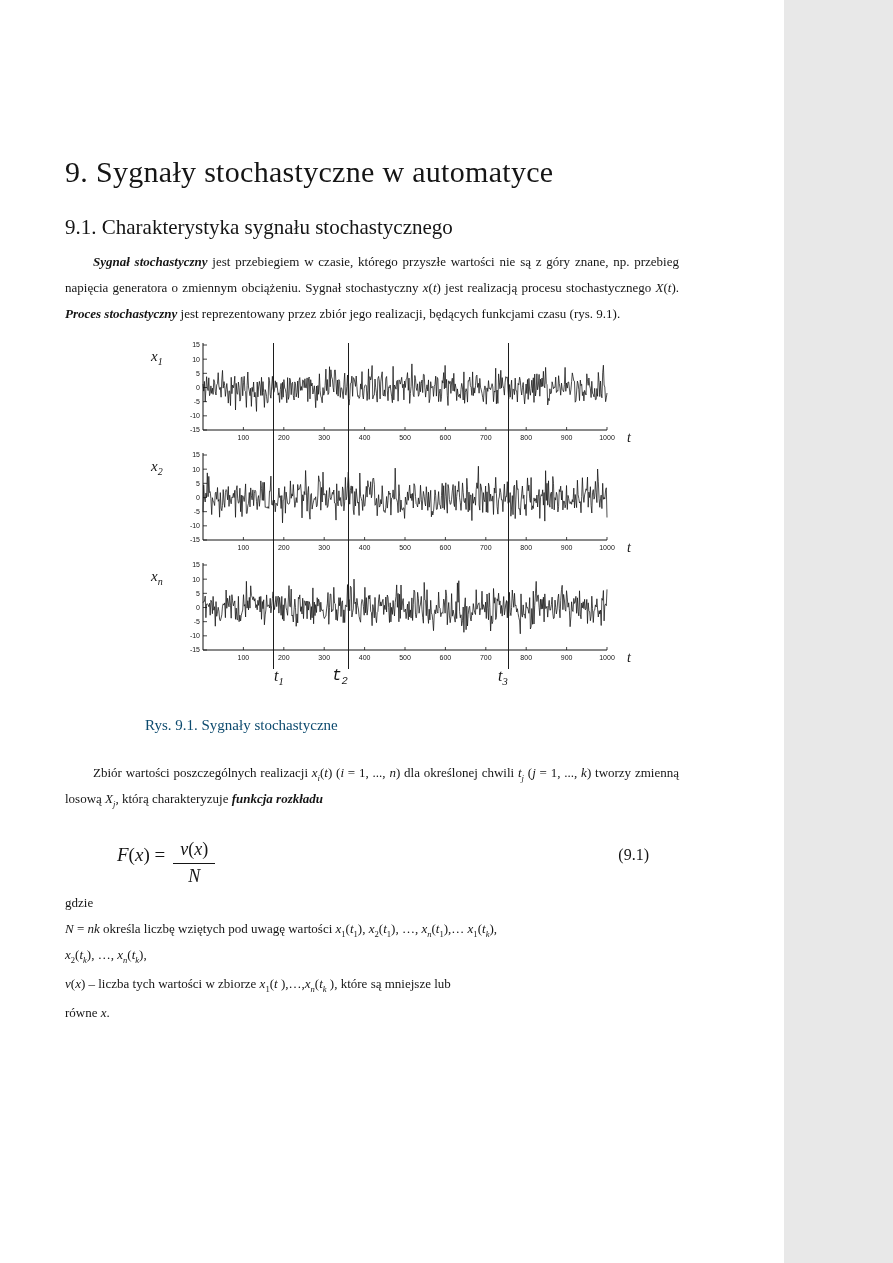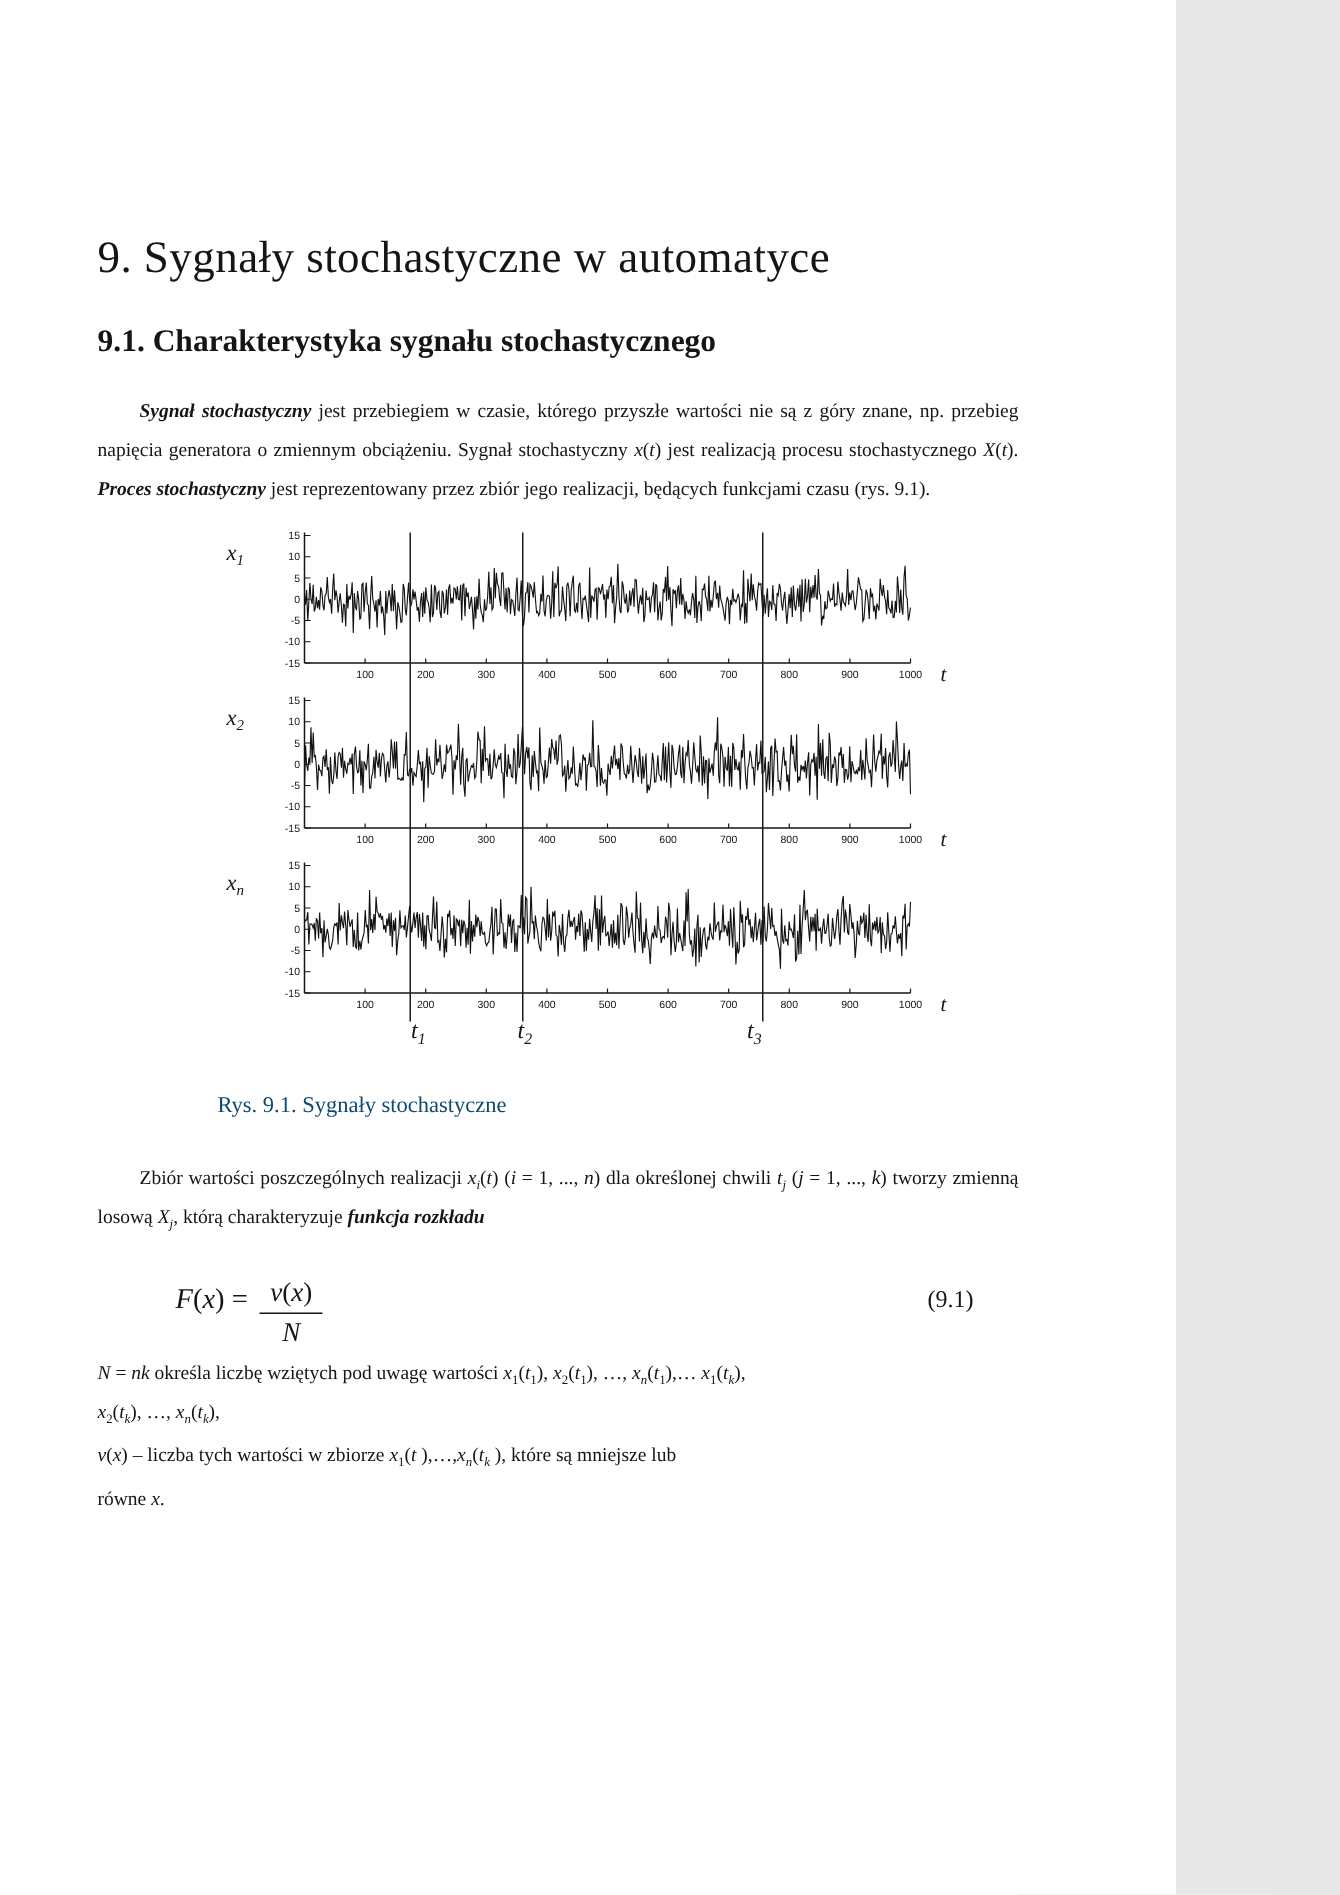--- a/index.html
+++ b/index.html
@@ -2,21 +2,21 @@
 <html><head>
 <meta charset="utf-8">
 <style>
   html,body{margin:0;padding:0;background:#e8e8e8;}
   .page{
     width:784px;height:1263px;background:#ffffff;position:relative;
     box-sizing:border-box;padding:155px 105px 0 65px;
     font-family:"Liberation Serif",serif;color:#151515;overflow:hidden;
   }
   h1.doc-title{font-size:30px;font-weight:400;margin:0 0 27px 0;letter-spacing:.3px;line-height:1.1;}
-  h2.sec-title{font-size:21px;font-weight:700;margin:0 0 22px 0;line-height:1.15;}
+  h2.sec-title{font-size:21px;font-weight:400;margin:0 0 10px 0;line-height:1.15;}
   .body-text{font-size:13px;line-height:26px;text-align:justify;margin:0;}
   .indent{text-indent:28px;}
   .st-i{font-style:italic;}
   .st-b{font-weight:700;}
   sub{font-size:66%;line-height:0;}
   
   figure.figure{margin:12px 0 0 80px;padding:0;width:510px;}
   .fig-plots{position:relative;width:510px;height:352px;}
   svg.plot{display:block;margin:0 0 6px 0;}
   .marker-line{position:absolute;top:4px;height:326px;width:1px;background:#1c1c1c;}
@@ -165,39 +165,40 @@
           <text x="421.6" y="101" text-anchor="middle" font-size="7" font-family="&quot;Liberation Sans&quot;,sans-serif" fill="#151515">900</text>
           <line x1="462" y1="91" x2="462" y2="88" stroke="#151515" stroke-width="0.8"></line>
           <text x="462" y="101" text-anchor="middle" font-size="7" font-family="&quot;Liberation Sans&quot;,sans-serif" fill="#151515">1000</text>
           <text x="482" y="103" font-size="14" font-style="italic" font-family="&quot;Liberation Serif&quot;,serif" fill="#151515">t</text>
           <text x="6" y="22" font-size="15" font-style="italic" font-family="&quot;Liberation Serif&quot;,serif" fill="#151515">x<tspan dy="3.5" font-size="10">n</tspan></text>
           <polyline points="58.0,43.8 58.7,42.4 59.4,42.4 60.2,37.1 60.9,58.7 61.6,45.0 62.3,44.9 63.1,45.6 63.8,47.7 64.5,44.3 65.2,56.2 65.9,41.2 66.7,43.1 67.4,54.7 68.1,37.4 68.8,51.2 69.6,47.7 70.3,67.2 71.0,42.6 71.7,57.3 72.5,52.8 73.2,48.3 73.9,52.0 74.6,60.5 75.3,61.8 76.1,59.0 76.8,55.8 77.5,47.2 78.2,44.8 79.0,46.0 79.7,43.9 80.4,58.7 81.1,31.0 81.8,49.3 82.6,39.2 83.3,44.1 84.0,47.8 84.7,36.7 85.5,46.2 86.2,59.2 86.9,35.7 87.6,41.8 88.4,46.9 89.1,44.2 89.8,41.9 90.5,60.3 91.2,49.1 92.0,60.3 92.7,61.1 93.4,37.3 94.1,62.7 94.9,56.2 95.6,61.9 96.3,56.3 97.0,53.5 97.7,51.1 98.5,35.7 99.2,47.2 99.9,45.5 100.6,58.0 101.4,22.3 102.1,49.1 102.8,41.7 103.5,50.9 104.3,38.4 105.0,49.1 105.7,26.8 106.4,36.6 107.1,37.8 107.9,40.8 108.6,37.8 109.3,42.1 110.0,39.6 110.8,48.7 111.5,45.7 112.2,50.8 112.9,41.3 113.6,46.4 114.4,37.8 115.1,53.0 115.8,37.4 116.5,60.3 117.3,42.5 118.0,49.7 118.7,40.8 119.4,65.8 120.2,55.9 120.9,50.9 121.6,35.9 122.3,47.5 123.0,46.4 123.8,46.1 124.5,48.9 125.2,39.3 125.9,53.9 126.7,46.8 127.4,39.7 128.1,32.8 128.8,45.3 129.5,50.6 130.3,43.9 131.0,37.3 131.7,47.6 132.4,40.9 133.2,37.0 133.9,54.1 134.6,38.4 135.3,45.0 136.1,56.3 136.8,37.4 137.5,60.2 138.2,45.8 138.9,61.9 139.7,39.6 140.4,39.4 141.1,48.8 141.8,51.6 142.6,56.3 143.3,41.0 144.0,26.6 144.7,47.4 145.4,47.9 146.2,30.1 146.9,57.0 147.6,56.1 148.3,63.0 149.1,50.5 149.8,40.1 150.5,48.5 151.2,67.3 152.0,54.9 152.7,63.9 153.4,38.3 154.1,39.8 154.8,35.9 155.6,52.4 156.3,47.7 157.0,55.0 157.7,39.2 158.5,59.6 159.2,41.7 159.9,42.5 160.6,46.4 161.3,42.1 162.1,59.8 162.8,42.1 163.5,51.1 164.2,42.7 165.0,45.8 165.7,60.8 166.4,47.6 167.1,58.8 167.9,28.9 168.6,64.8 169.3,43.0 170.0,56.6 170.7,45.6 171.5,53.5 172.2,38.7 172.9,47.1 173.6,40.2 174.4,43.4 175.1,52.9 175.8,43.2 176.5,51.1 177.2,51.8 178.0,50.7 178.7,57.6 179.4,59.5 180.1,57.8 180.9,57.1 181.6,49.9 182.3,44.9 183.0,33.5 183.8,65.3 184.5,48.6 185.2,35.0 185.9,35.2 186.6,53.0 187.4,50.9 188.1,51.4 188.8,28.3 189.5,44.1 190.3,44.8 191.0,60.9 191.7,50.6 192.4,61.6 193.1,52.7 193.9,38.6 194.6,46.8 195.3,38.7 196.0,57.6 196.8,43.2 197.5,41.8 198.2,63.7 198.9,50.8 199.7,63.6 200.4,46.2 201.1,46.4 201.8,47.8 202.5,25.6 203.3,51.5 204.0,40.5 204.7,51.8 205.4,27.2 206.2,28.5 206.9,58.0 207.6,53.5 208.3,49.9 209.0,20.1 209.8,44.6 210.5,43.1 211.2,55.1 211.9,39.4 212.7,46.6 213.4,50.0 214.1,57.3 214.8,60.7 215.6,63.2 216.3,45.0 217.0,40.5 217.7,41.4 218.4,47.6 219.2,56.2 219.9,28.3 220.6,53.9 221.3,38.6 222.1,56.1 222.8,50.0 223.5,36.7 224.2,40.0 224.9,36.2 225.7,52.4 226.4,53.3 227.1,66.7 227.8,45.6 228.6,50.9 229.3,58.9 230.0,38.4 230.7,56.9 231.5,63.7 232.2,53.4 232.9,52.4 233.6,40.9 234.3,35.6 235.1,47.1 235.8,42.9 236.5,46.9 237.2,43.0 238.0,40.3 238.7,55.5 239.4,46.3 240.1,50.5 240.8,38.0 241.6,53.0 242.3,36.0 243.0,38.3 243.7,48.7 244.5,63.5 245.2,43.8 245.9,62.9 246.6,48.3 247.4,55.4 248.1,41.5 248.8,50.1 249.5,57.0 250.2,43.5 251.0,37.4 251.7,25.9 252.4,48.3 253.1,34.4 253.9,62.8 254.6,35.2 255.3,59.4 256.0,26.0 256.7,50.8 257.5,43.1 258.2,39.6 258.9,52.8 259.6,52.3 260.4,50.0 261.1,59.6 261.8,52.7 262.5,45.1 263.3,60.8 264.0,42.5 264.7,57.9 265.4,50.9 266.1,59.1 266.9,38.9 267.6,61.5 268.3,45.8 269.0,31.1 269.8,33.0 270.5,55.6 271.2,58.9 271.9,53.9 272.6,33.3 273.4,39.8 274.1,54.2 274.8,47.9 275.5,45.1 276.3,37.4 277.0,50.7 277.7,58.4 278.4,64.2 279.2,23.4 279.9,41.0 280.6,41.5 281.3,56.7 282.0,30.7 282.8,55.7 283.5,64.4 284.2,50.2 284.9,60.9 285.7,41.3 286.4,53.9 287.1,55.7 287.8,61.5 288.5,71.7 289.3,54.3 290.0,50.8 290.7,54.8 291.4,46.1 292.2,52.6 292.9,54.1 293.6,33.1 294.3,48.2 295.1,49.4 295.8,57.7 296.5,54.0 297.2,53.4 297.9,54.4 298.7,40.1 299.4,43.1 300.1,54.2 300.8,30.9 301.6,36.8 302.3,65.8 303.0,51.6 303.7,43.5 304.4,56.1 305.2,63.7 305.9,57.8 306.6,34.6 307.3,57.2 308.1,51.1 308.8,55.0 309.5,59.0 310.2,63.1 311.0,42.6 311.7,59.6 312.4,23.9 313.1,43.3 313.8,21.7 314.6,52.6 315.3,58.8 316.0,55.8 316.7,66.9 317.5,61.5 318.2,48.0 318.9,73.3 319.6,47.0 320.3,38.8 321.1,70.7 321.8,47.2 322.5,67.0 323.2,55.2 324.0,48.8 324.7,47.3 325.4,59.0 326.1,62.0 326.9,53.5 327.6,55.9 328.3,44.6 329.0,50.1 329.7,53.6 330.5,55.5 331.2,30.7 331.9,50.2 332.6,46.7 333.4,44.6 334.1,43.8 334.8,55.9 335.5,49.6 336.2,50.3 337.0,32.2 337.7,50.4 338.4,45.7 339.1,48.1 339.9,53.1 340.6,43.1 341.3,59.5 342.0,35.0 342.8,49.7 343.5,60.8 344.2,33.9 344.9,48.4 345.6,72.0 346.4,56.9 347.1,64.7 347.8,62.4 348.5,29.5 349.3,44.2 350.0,38.6 350.7,60.5 351.4,58.6 352.1,39.8 352.9,42.2 353.6,34.2 354.3,45.8 355.0,41.9 355.8,54.5 356.5,46.5 357.2,57.1 357.9,48.2 358.7,37.5 359.4,55.9 360.1,50.8 360.8,44.9 361.5,41.5 362.3,58.8 363.0,42.3 363.7,57.1 364.4,33.3 365.2,53.2 365.9,56.6 366.6,48.5 367.3,31.0 368.0,39.8 368.8,48.3 369.5,34.3 370.2,46.6 370.9,46.0 371.7,53.0 372.4,49.7 373.1,54.6 373.8,58.4 374.6,61.9 375.3,74.8 376.0,34.9 376.7,55.6 377.4,58.1 378.2,45.9 378.9,56.0 379.6,55.4 380.3,59.3 381.1,43.4 381.8,48.9 382.5,48.4 383.2,50.7 383.9,54.3 384.7,38.6 385.4,70.0 386.1,67.8 386.8,49.5 387.6,65.3 388.3,32.1 389.0,65.0 389.7,46.8 390.5,34.2 391.2,22.4 391.9,42.5 392.6,36.6 393.3,36.0 394.1,48.3 394.8,56.7 395.5,40.2 396.2,50.1 397.0,40.3 397.7,49.8 398.4,38.2 399.1,62.9 399.8,34.9 400.6,49.5 401.3,49.2 402.0,47.3 402.7,58.1 403.5,46.6 404.2,41.4 404.9,51.2 405.6,51.0 406.4,45.6 407.1,38.1 407.8,54.2 408.5,59.7 409.2,59.0 410.0,41.1 410.7,48.4 411.4,54.9 412.1,50.1 412.9,39.5 413.6,35.1 414.3,49.6 415.0,58.8 415.7,41.8 416.5,30.5 417.2,26.3 417.9,50.7 418.6,35.4 419.4,41.0 420.1,50.5 420.8,52.2 421.5,31.7 422.3,38.9 423.0,48.2 423.7,43.8 424.4,51.4 425.1,67.7 425.9,57.8 426.6,42.8 427.3,50.9 428.0,52.5 428.8,39.4 429.5,44.4 430.2,43.0 430.9,37.3 431.6,54.3 432.4,38.8 433.1,52.3 433.8,56.9 434.5,31.8 435.3,55.2 436.0,59.8 436.7,44.0 437.4,48.8 438.2,42.8 438.9,49.6 439.6,40.3 440.3,50.8 441.0,49.7 441.8,40.4 442.5,64.5 443.2,43.8 443.9,51.7 444.7,52.9 445.4,61.7 446.1,57.2 446.8,37.2 447.5,49.5 448.3,63.5 449.0,51.8 449.7,51.2 450.4,45.9 451.2,48.0 451.9,39.8 452.6,50.1 453.3,58.0 454.1,51.7 454.8,55.0 455.5,51.1 456.2,66.5 456.9,39.4 457.7,41.3 458.4,31.5 459.1,61.9 459.8,46.3 460.6,44.9 461.3,46.7 462.0,30.4" fill="none" stroke="#111" stroke-width="0.75"></polyline>
         </svg>
     <div class="marker-line" style="left: 128.2px;"></div>
         <span class="t-label" style="left: 129px;">t<sub>1</sub></span>
         <div class="marker-line" style="left: 202.94px;"></div>
-        <span class="t-label" style="left: 200px;">t<sub>2</sub></span>
+        <span class="t-label" style="left: 187px; font-family: Liberation Mono, monospace;">t<sub>2</sub></span>
         <div class="marker-line" style="left: 362.52px;"></div>
         <span class="t-label" style="left: 353.02px;">t<sub>3</sub></span>
       </div>
     <figcaption class="fig-caption">Rys. 9.1. Sygnały stochastyczne</figcaption>
   </figure>
 
   <p class="body-text indent after-fig"><span>Zbiór wartości poszczególnych realizacji </span><span class="st-i">x</span><sub class="st-i">i</sub><span>(</span><span class="st-i">t</span><span>) (</span><span class="st-i">i</span><span> = 1, ..., </span><span class="st-i">n</span><span>) dla określonej chwili </span><span class="st-i">t</span><sub class="st-i">j</sub><span> (</span><span class="st-i">j</span><span> = 1, ..., </span><span class="st-i">k</span><span>) tworzy zmienną losową </span><span class="st-i">X</span><sub class="st-i">j</sub><span>, którą charakteryzuje </span><span class="st-b st-i">funkcja rozkładu</span></p>
 
   <div class="formula-row">
     <span class="f-lhs"><span class="st-i">F</span><span>(</span><span class="st-i">x</span><span>) =</span></span>
     <span class="frac">
       <span class="num"><span class="st-i">ν</span><span>(</span><span class="st-i">x</span><span>)</span></span>
       <span class="den"><span class="st-i">N</span></span>
     </span>
     <span class="eq-number">(9.1)</span>
   </div>
 
   <div class="where-block">
+    <div class="body-text"><span>gdzie</span></div>
     <div class="body-text"><span class="st-i">N</span><span> = </span><span class="st-i">nk</span><span> określa liczbę wziętych pod uwagę wartości </span><span class="st-i">x</span><sub>1</sub><span>(</span><span class="st-i">t</span><sub>1</sub><span>), </span><span class="st-i">x</span><sub>2</sub><span>(</span><span class="st-i">t</span><sub>1</sub><span>), …, </span><span class="st-i">x</span><sub class="st-i">n</sub><span>(</span><span class="st-i">t</span><sub>1</sub><span>),… </span><span class="st-i">x</span><sub>1</sub><span>(</span><span class="st-i">t</span><sub class="st-i">k</sub><span>),</span></div>
     <div class="body-text"><span class="st-i">x</span><sub>2</sub><span>(</span><span class="st-i">t</span><sub class="st-i">k</sub><span>), …, </span><span class="st-i">x</span><sub class="st-i">n</sub><span>(</span><span class="st-i">t</span><sub class="st-i">k</sub><span>),</span></div>
     <div class="body-text nu-line"><span class="st-i">ν</span><span>(</span><span class="st-i">x</span><span>) – liczba tych wartości w zbiorze </span><span class="st-i">x</span><sub>1</sub><span>(</span><span class="st-i">t</span><span> ),…,</span><span class="st-i">x</span><sub class="st-i">n</sub><span>(</span><span class="st-i">t</span><sub class="st-i">k</sub><span> ), które są mniejsze lub</span></div>
     <div class="body-text"><span>równe </span><span class="st-i">x</span><span>.</span></div>
   </div>
 
 
 </div>
 
 </body></html>

